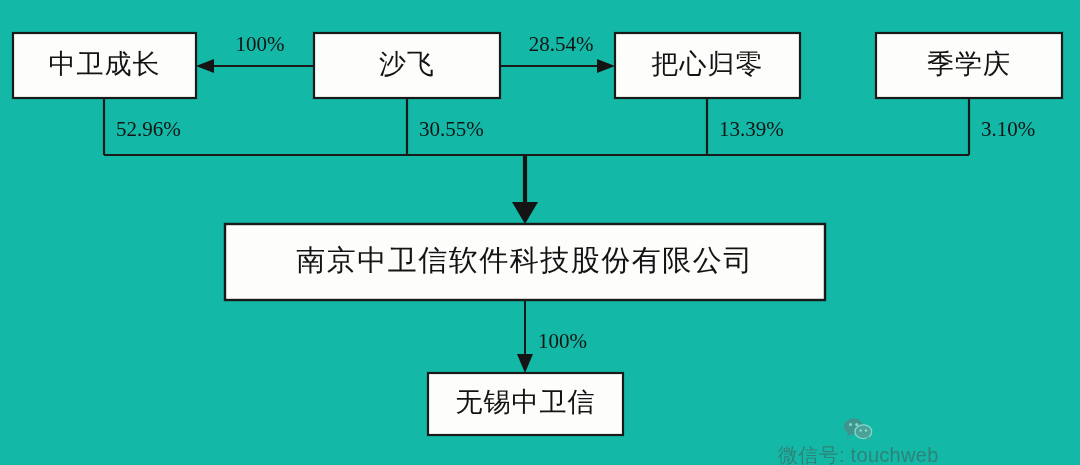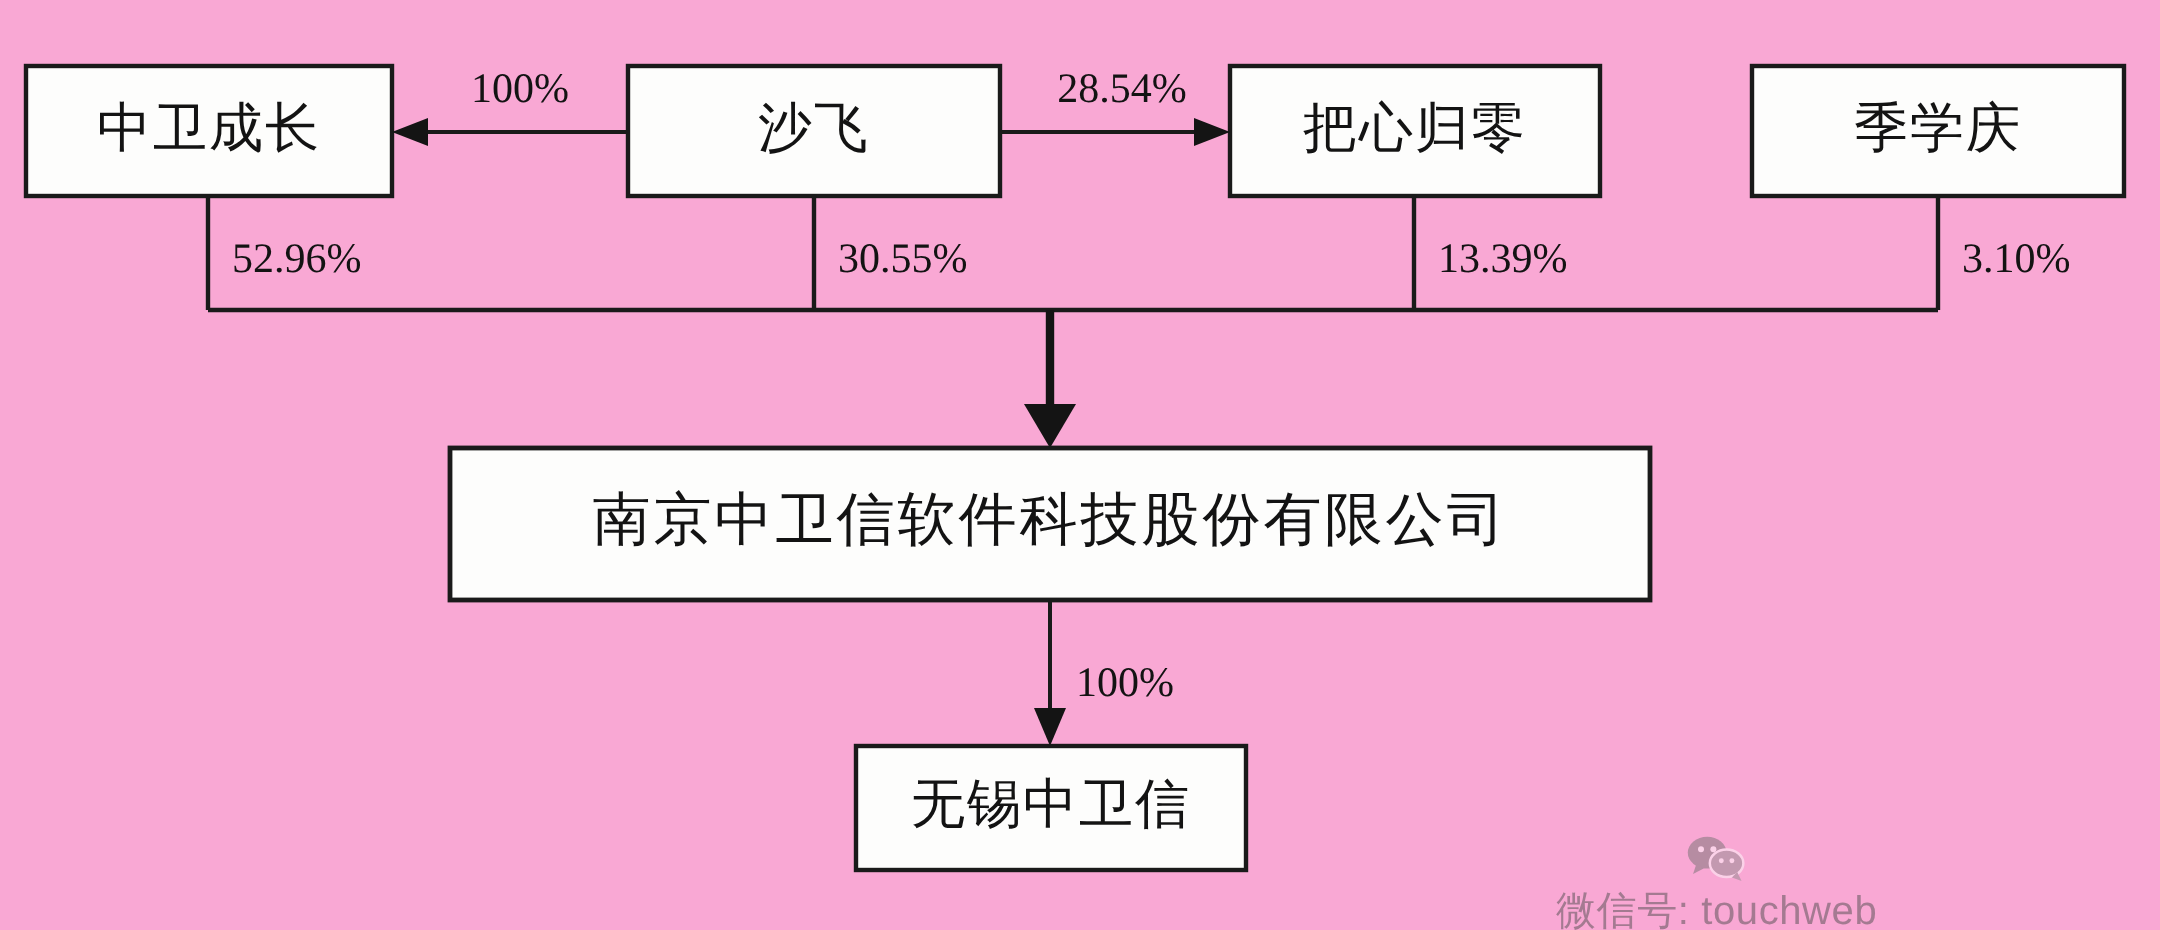--- a/index.html
+++ b/index.html
@@ -5,21 +5,21 @@
 <style>
   html, body {
     margin: 0;
     padding: 0;
     background: #ffffff;
   }
   #canvas {
     position: relative;
     width: 1080px;
     height: 465px;
-    background: #f9a8d4;
+    background: #14b8a6;
     overflow: hidden;
     font-family: "Liberation Serif", "DejaVu Serif", serif;
   }
   #diagram-svg {
     position: absolute;
     left: 0;
     top: 0;
     width: 1080px;
     height: 465px;
   }

